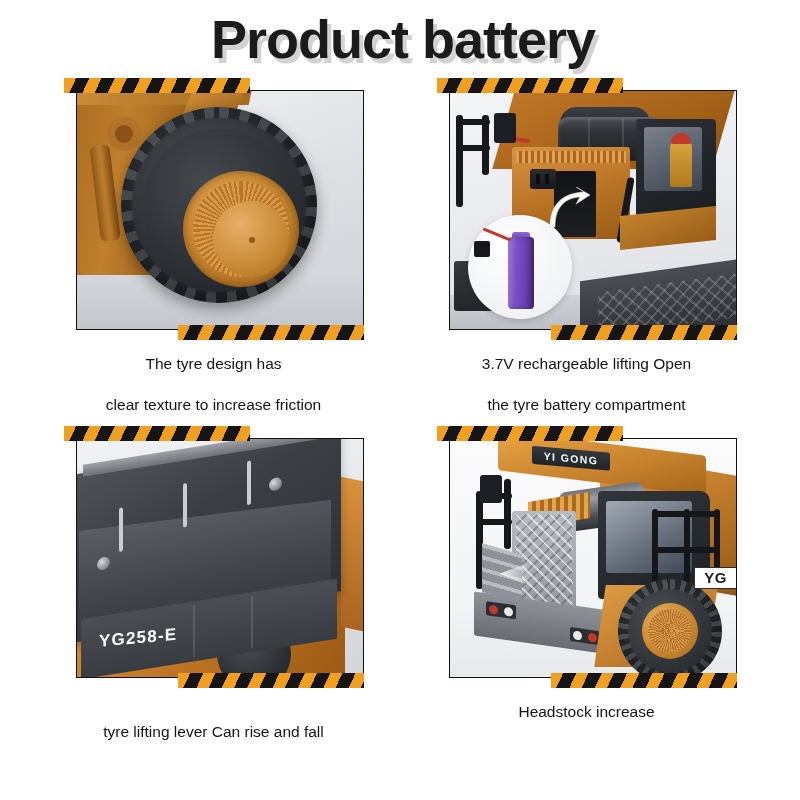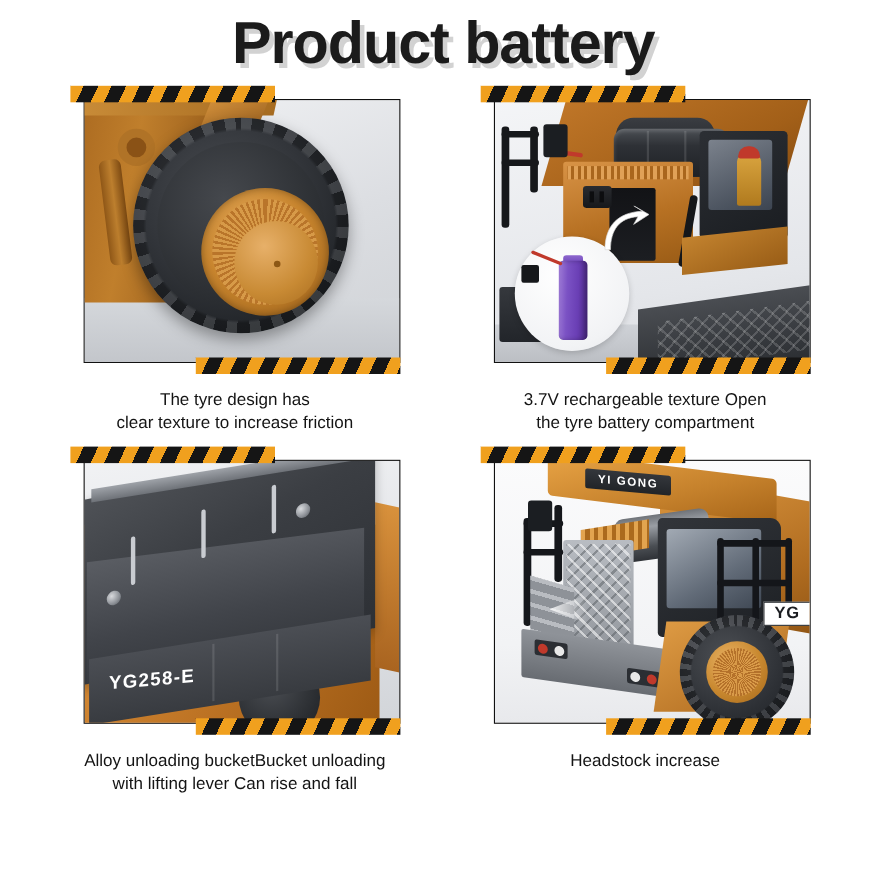--- a/index.html
+++ b/index.html
@@ -91,21 +91,21 @@
   
   .caption {
     margin-top: 13px;
     text-align: center;
     font-size: 15.5px;
     line-height: 1.38;
     color: #141414;
     font-weight: 400;
     max-width: 330px;
   }
-  .caption .l2 { display: block; }
+  .caption .l2 { display: block; margin-top: 20px; }
 
   
   .ph1 { background: linear-gradient(160deg,#f2f3f5 0%,#dcdee2 55%,#cfd2d6 100%); }
   .ph1 .body {
     position: absolute; left: -10px; top: -6px;
     width: 132px; height: 190px;
     background: linear-gradient(100deg,#a9681f 0%,#c07f2c 40%,#8d5417 100%);
     border-radius: 0 10px 4px 0;
   }
   .ph1 .body-top {
@@ -679,21 +679,21 @@
           <div class="cell-body"></div>
           <div class="cell-wire"></div>
           <div class="cell-plug"></div>
         </div>
         <svg class="arrow" viewBox="0 0 44 44">
           <path d="M4 40 C4 18 16 6 38 5 L30 0 L44 8 L30 17 L34 10 C17 11 9 22 9 40 Z" fill="#ffffff" stroke="#d8d8d8" stroke-width="0.6"></path>
         </svg>
       </div>
     </div>
     <div class="caption">
-      <span>3.7V rechargeable texture Open</span>
+      <span>3.7V rechargeable lifting Open</span>
       <span class="l2">the tyre battery compartment</span>
     </div>
   </div>
 
   <div class="cell">
     <div class="frame">
       <div class="hazard hazard-top"></div>
       <div class="hazard hazard-bottom"></div>
       <div class="photo ph3">
         <div class="body-orange"></div>
@@ -709,22 +709,21 @@
           <div class="bolt bolt2"></div>
         </div>
         <div class="frontpanel">
           <div class="seam s1"></div>
           <div class="seam s2"></div>
           <div class="model-text">YG258-E</div>
         </div>
       </div>
     </div>
     <div class="caption">
-      <span>Alloy unloading bucketBucket unloading</span>
-      <span class="l2">with lifting lever Can rise and fall</span>
+      <span class="l2">tyre lifting lever Can rise and fall</span>
     </div>
   </div>
 
   <div class="cell">
     <div class="frame">
       <div class="hazard hazard-top"></div>
       <div class="hazard hazard-bottom"></div>
       <div class="photo ph4">
         <div class="dumpbed"></div>
         <div class="canopy">

